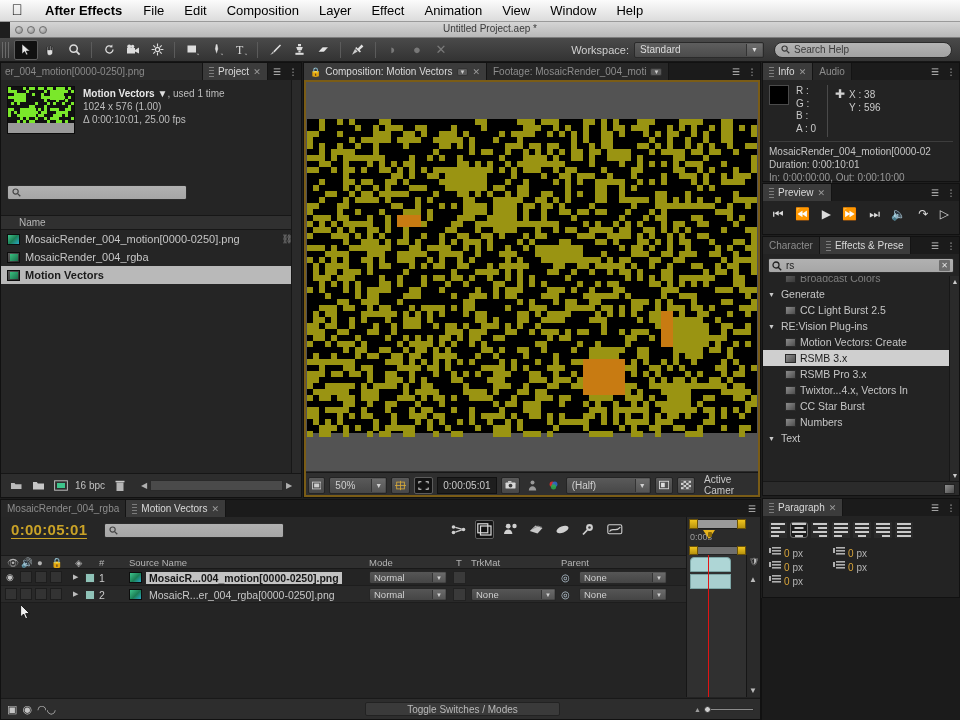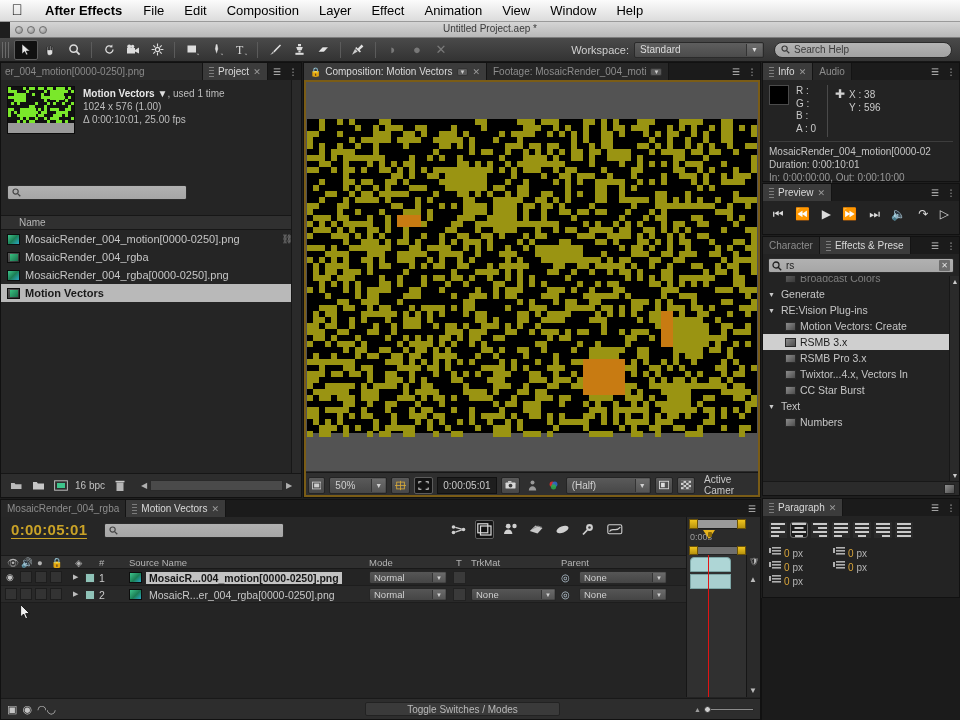--- a/index.html
+++ b/index.html
@@ -503,24 +503,20 @@
 
   <div class="filelist" id="fileList">
       <div class="frow">
         <span class="ficon png"></span>
         <span>MosaicRender_004_motion[0000-0250].png</span>
         <span class="netico">⛓</span>
       </div>
       <div class="frow">
         <span class="ficon comp"></span>
         <span>MosaicRender_004_rgba</span>
-      </div>
-      <div class="frow">
-        <span class="ficon png"></span>
-        <span>MosaicRender_004_rgba[0000-0250].png</span>
       </div>
       <div class="frow sel">
         <span class="ficon comp"></span>
         <span>Motion Vectors</span>
       </div>
     </div>
   <div class="vscroll"></div>
 
   <div class="proj-foot">
     <div class="fbtn">
@@ -2520,20 +2516,24 @@
   </div>
   <div class="fxlist" id="fxList">
       <div class="fxrow item" style="opacity: 0.55; margin-top: -6px; padding-left: 22px;">
         <span class="fxico"></span>
         <span class="lbl">Broadcast Colors</span>
       </div>
       <div class="fxrow cat">
         <span class="tri">▼</span>
         <span class="lbl">Generate</span>
       </div>
+      <div class="fxrow item">
+        <span class="fxico"></span>
+        <span class="lbl">CC Light Burst 2.5</span>
+      </div>
       <div class="fxrow cat">
         <span class="tri">▼</span>
         <span class="lbl">RE:Vision Plug-ins</span>
       </div>
       <div class="fxrow item">
         <span class="fxico"></span>
         <span class="lbl">Motion Vectors: Create</span>
       </div>
       <div class="fxrow item hl">
         <span class="fxico"></span>
@@ -2544,27 +2544,27 @@
         <span class="lbl">RSMB Pro 3.x</span>
       </div>
       <div class="fxrow item">
         <span class="fxico"></span>
         <span class="lbl">Twixtor...4.x, Vectors In</span>
       </div>
       <div class="fxrow item">
         <span class="fxico"></span>
         <span class="lbl">CC Star Burst</span>
       </div>
+      <div class="fxrow item">
+        <span class="fxico"></span>
+        <span class="lbl">Numbers</span>
+      </div>
       <div class="fxrow cat">
         <span class="tri">▼</span>
         <span class="lbl">Text</span>
-      </div>
-      <div class="fxrow item">
-        <span class="fxico"></span>
-        <span class="lbl">Numbers</span>
       </div>
     </div>
   <div class="fxsb">
     <div style="position:absolute;top:2px;left:1px;width:8px;height:7px;color:#ccc;font-size:7px;text-align:center">▲</div>
     <div style="position:absolute;bottom:2px;left:1px;width:8px;height:7px;color:#ccc;font-size:7px;text-align:center">▼</div>
   </div>
   <div class="fxfoot">
     <div style="width:11px;height:10px;background:linear-gradient(135deg,#8f8f8f,#4a4a4a);border:1px solid #222"></div>
   </div>
 </div>

